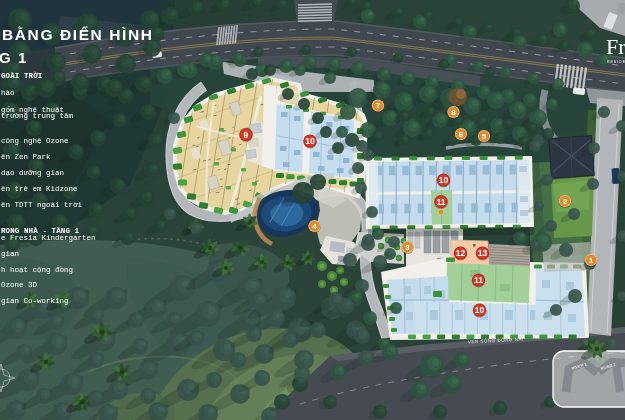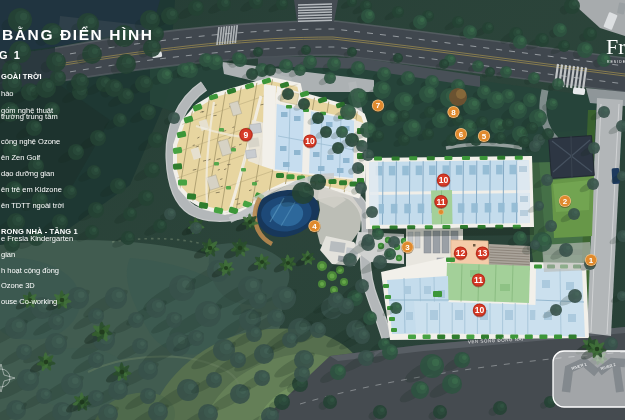--- a/index.html
+++ b/index.html
@@ -1,17 +1,17 @@
 <!DOCTYPE html>
 <html><head><meta charset="utf-8">
 <style>
 html,body{margin:0;padding:0;background:#2c443a;}
 #stage{position:relative;width:625px;height:420px;overflow:hidden;font-family:"Liberation Sans",sans-serif;}
 #stage svg{position:absolute;left:0;top:0;}
-.lg{position:absolute;left:1px;font-size:7.5px;color:#fff;white-space:nowrap;letter-spacing:0;}
+.lg{position:absolute;left:1px;font-size:7.5px;color:#fff;white-space:nowrap;letter-spacing:0;font-family:Liberation Mono, monospace;}
 .lg.hd{font-weight:bold;letter-spacing:0.1px;}
 .title{position:absolute;color:#fff;font-weight:bold;white-space:nowrap;}
 </style></head>
 <body>
 <div id="stage">
 <svg width="625" height="420" viewBox="0 0 625 420">
 <defs>
 <linearGradient id="bgg" x1="0" y1="0" x2="1" y2="1">
 <stop offset="0" stop-color="#1a312c" stop-opacity="0.5"></stop>
 <stop offset="0.5" stop-color="#28443a" stop-opacity="0.15"></stop>
@@ -1808,49 +1808,49 @@
 <circle cx="597.0" cy="349.0" r="2.3" fill="#1f3a1d" fill-opacity="0.9"></circle>
 
 <g stroke="#ffffff" stroke-opacity="0.5" fill="none" stroke-width="0.9">
         <circle cx="1" cy="378" r="9"></circle>
         <path d="M1,364 L4,375 L15,378 L4,381 L1,392 L-2,381 L-13,378 L-2,375 Z"></path>
       </g>
 </svg>
 
 <div class="title" style="left:2px;top:26px;font-size:15.5px;letter-spacing:1.6px;">BẰNG ĐIỂN HÌNH</div>
 
-<div class="title" style="left:-1px;top:49px;font-size:11px;letter-spacing:1.6px;">G 1</div>
+<div class="title" style="left:-1px;top:49px;font-size:15px;letter-spacing:1.6px;">G 1</div>
 
 <div class="lg hd" style="top:72px">GOÀI TRỜI</div>
 
 <div class="lg" style="top:88.5px">hào</div>
 
 <div class="lg" style="top:106px">gốm nghệ thuật</div>
 
 <div class="lg" style="top:112px">trường trung tâm</div>
 
 <div class="lg" style="top:137.0px">công nghệ Ozone</div>
 
-<div class="lg" style="top:153.0px">ên Zen Golf</div>
+<div class="lg" style="top:153.0px">ên Zen Park</div>
 
 <div class="lg" style="top:169.0px">dạo dưỡng gian</div>
 
 <div class="lg" style="top:185.0px">ên trẻ em Kidzone</div>
 
 <div class="lg" style="top:201.0px">ên TDTT ngoài trời</div>
 
 <div class="lg hd" style="top:227px">RONG NHÀ - TẦNG 1</div>
 
 <div class="lg" style="top:233.5px">e Fresia Kindergarten</div>
 
 <div class="lg" style="top:249.5px">gian</div>
 
 <div class="lg" style="top:266px">h hoạt cộng đồng</div>
 
 <div class="lg" style="top:281.0px">Ozone 3D</div>
 
-<div class="lg" style="top:297.0px">ouse Co-working</div>
+<div class="lg" style="top:297.0px">gian Co-working</div>
 
 <div style="position:absolute;left:468px;top:338px;font-size:4.5px;color:#e8e8e8;letter-spacing:0.5px;transform:rotate(-3deg);">VEN SÔNG ĐỒNG NAI</div>
 
 <div style="position:absolute;left:606px;top:34px;color:#fff;font-family:Liberation Serif, serif;font-size:22px;">Fr</div>
 <div style="position:absolute;left:607px;top:60px;color:#fff;font-size:3.5px;letter-spacing:1px;">RESIDEN</div>
 </div>
 
 </body></html>

